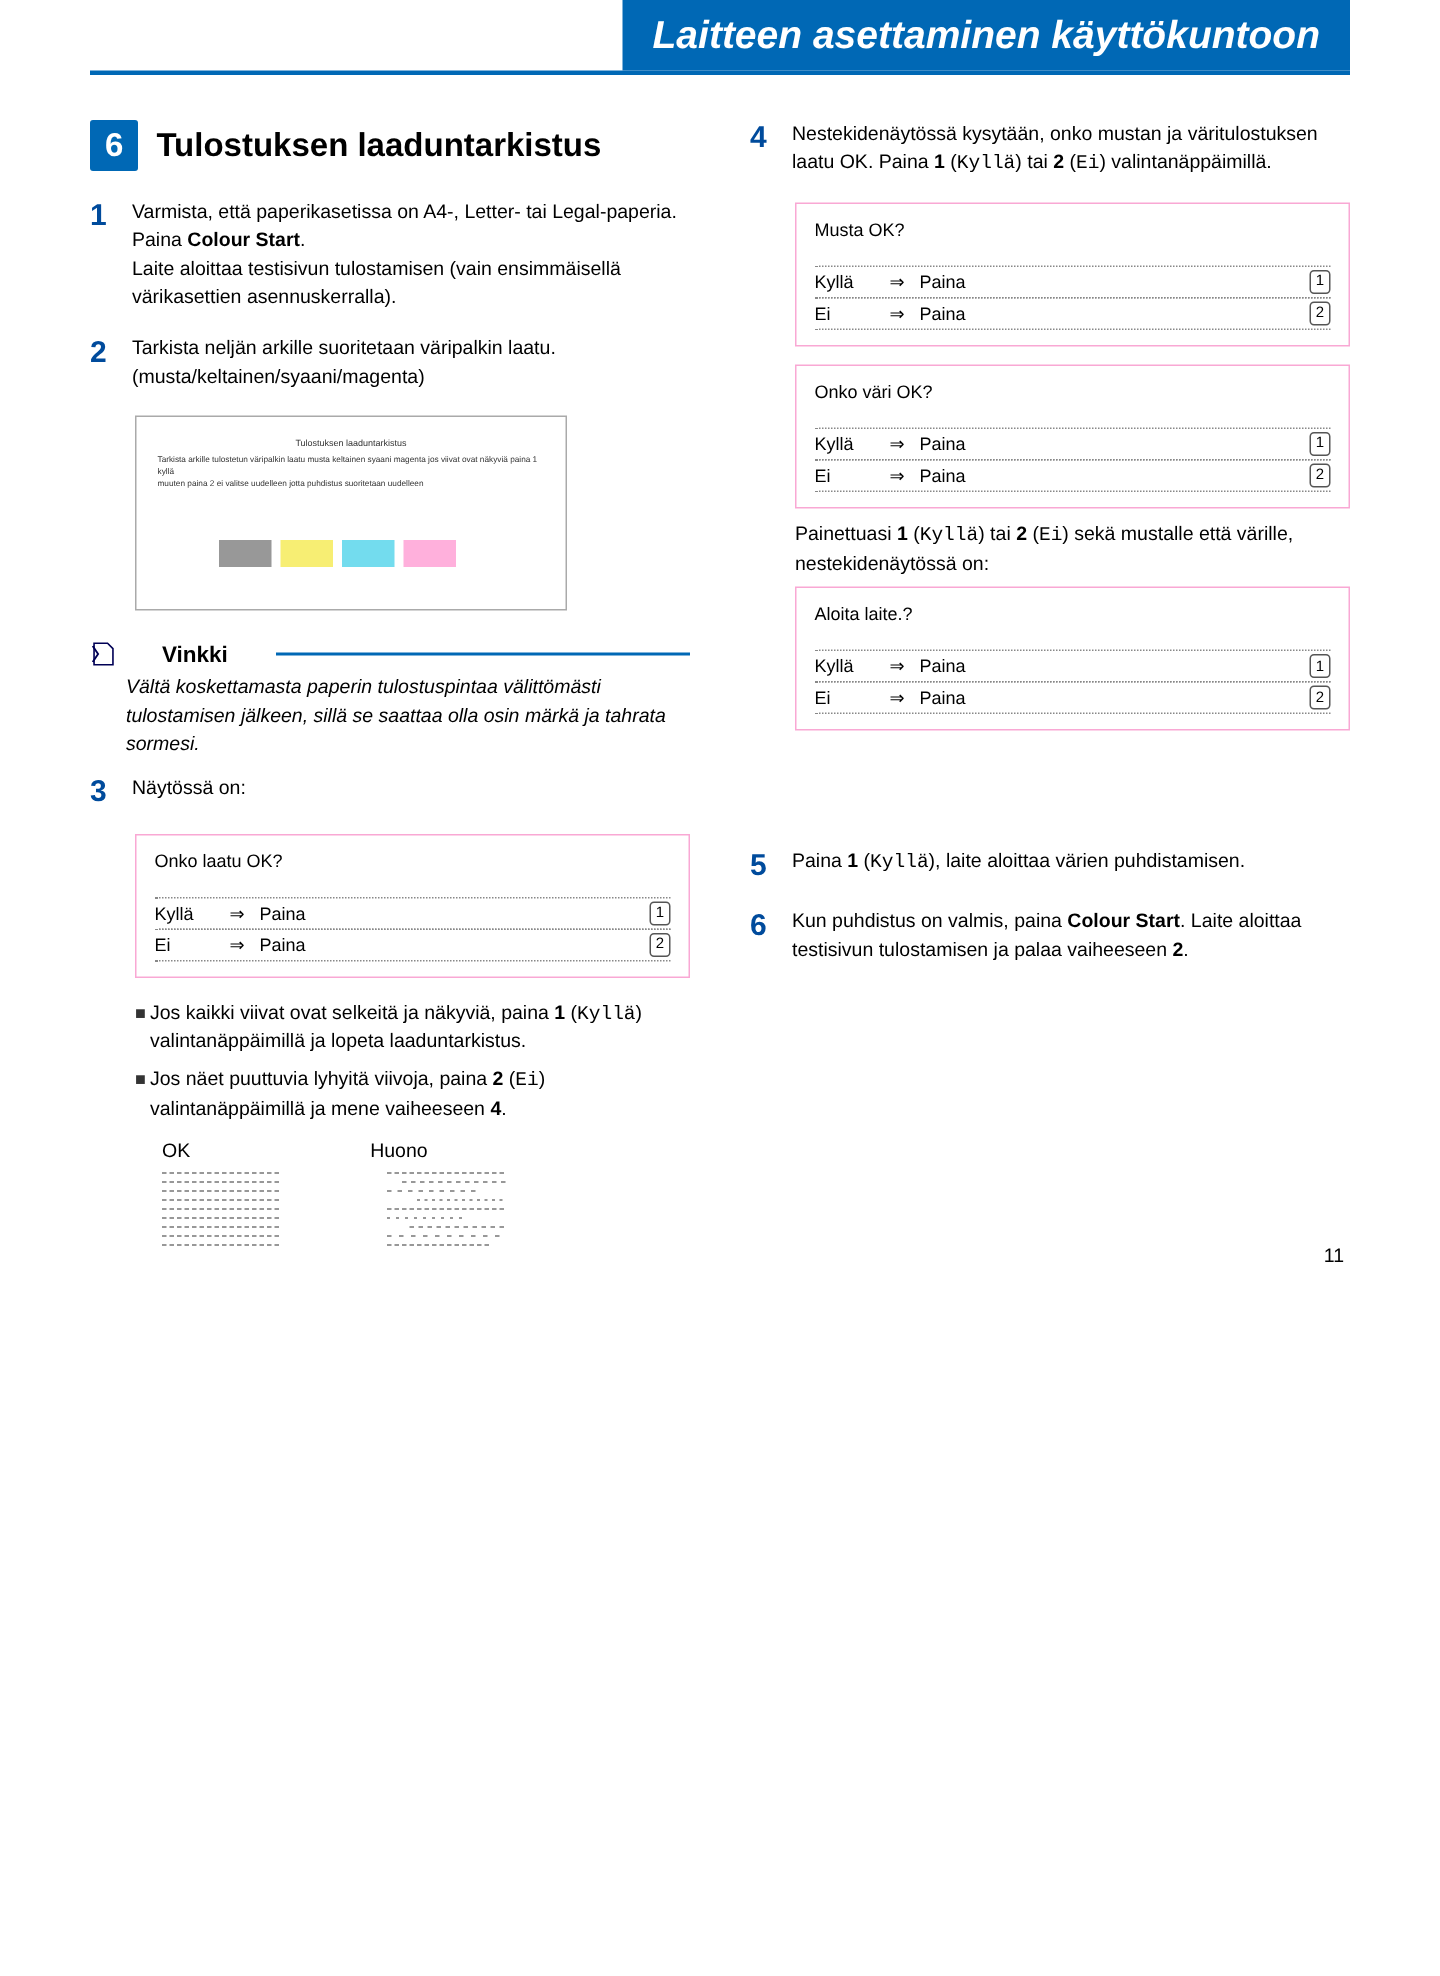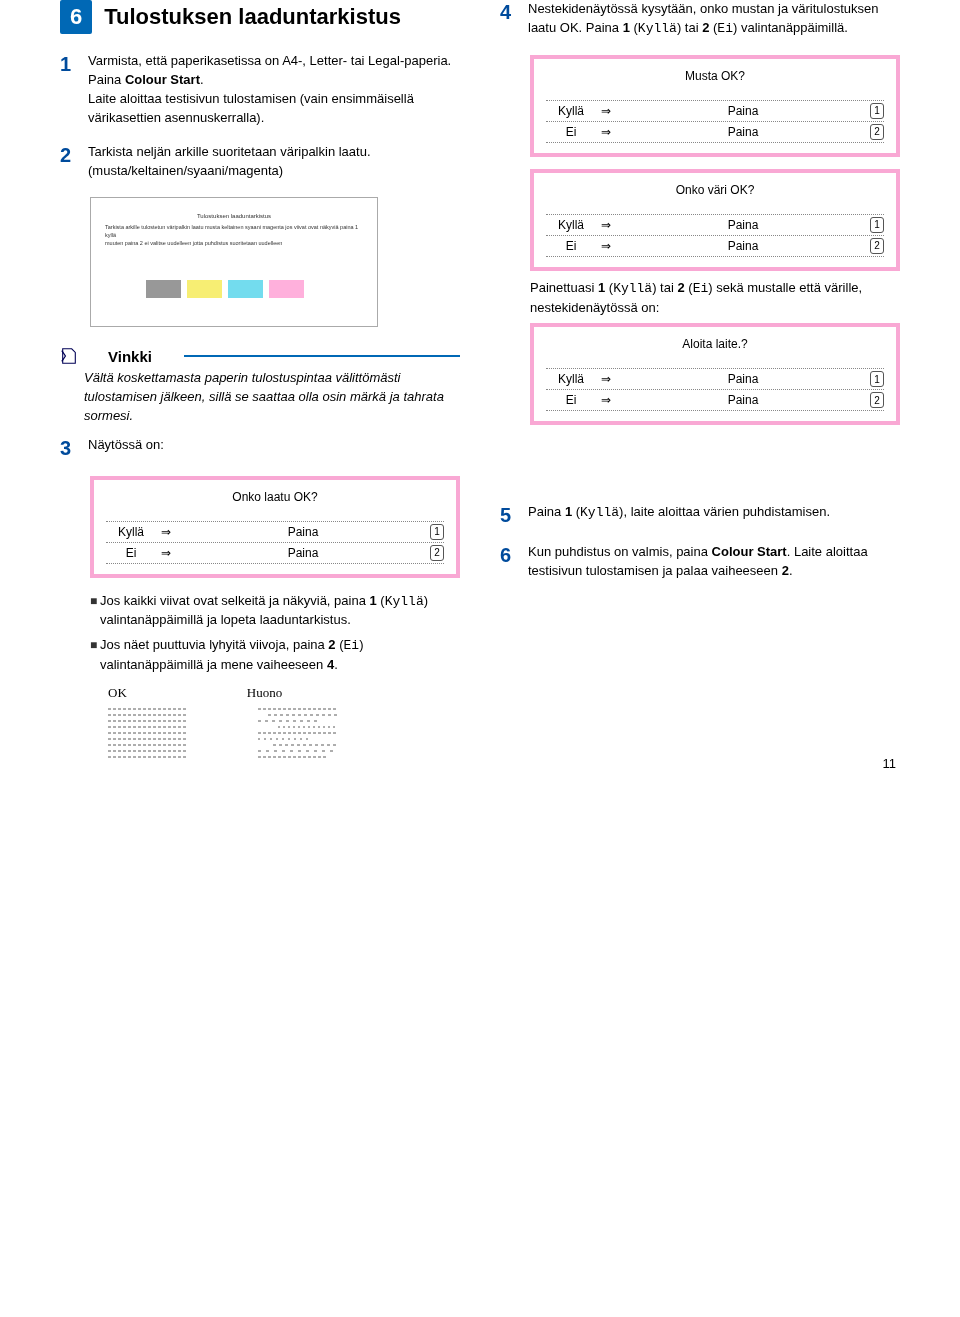--- a/index.html
+++ b/index.html
@@ -20,51 +20,57 @@
   .mono { font-family: "Courier New", monospace; }
   .print-sample { width: 72%; border: 1px solid #aaa; height: 130px; margin: 10px 0 18px 30px; background: #fff; position: relative; padding:14px 14px; }
   .sample-text { font-size: 5.5px; color:#333; line-height:1.4; }
   .sample-text .hd { text-align:center; font-size:6px; margin-bottom:4px; }
   .sample-swatch { display:flex; gap:6px; position:absolute; bottom:28px; left:55px; }
   .sample-swatch div { width:35px; height:18px; opacity:.55; }
   .swatch-k { background:#444; }
   .swatch-y { background:#f0e000; }
   .swatch-c { background:#00c0e0; }
   .swatch-m { background:#ff70c0; }
-  .lcd { border:4px solid #f9a8d4; background:#fff; padding:10px 12px; margin: 6px 0 6px 30px; font-size:12px;text-align:center; }
+  .lcd { border:1px solid #f9a8d4; background:#fff; padding:10px 12px; margin: 6px 0 6px 30px; font-size:12px; }
   .lcd-title { margin-bottom:12px; }
   .lcd-bottom { padding-top:6px; }
   .lcd-row { display:flex; align-items:center; border-bottom:1px dotted #888; border-top:1px dotted #888; padding:2px 0; margin-top:-1px; }
   .lcd-row .lbl { width:50px; }
   .lcd-row .arr { width:20px; font-size:12px; }
   .lcd-row .act { flex:1; }
   .lcd-row .key { width:14px; height:16px; border:1px solid #555; border-radius:3px; font-size:10px; display:flex; align-items:center; justify-content:center; margin-left:auto; background:#fff; }
   .lcd-small { margin-top:0; }
   .note-row { display:flex; align-items:center; margin: 20px 0 4px 0; gap: 24px; }
   .note-icon { width:18px; height:18px; margin-right:6px; }
   .note-icon svg { width:100%; height:100%; }
   .note-label { font-weight:bold; font-size:15px; }
   .note-hr { flex:1; height:1.5px; background:#0068b5; margin-left:8px; }
   .note-body { font-style:italic; margin-left:24px; margin-bottom: 10px; line-height:1.45; }
   .bullets { margin-left: 30px; margin-top: 14px; }
   .bullets .bi { display:flex; margin-bottom: 6px; line-height:1.45; }
   .bullets .sq { width:10px; flex-shrink:0; font-size:12px; color:#333; margin-top:1px; }
   .bullets .bt { flex:1; }
-  .okbad { display:flex; gap:120px; margin: 10px 0 4px 48px; font-size:13px;font-family:Liberation Serif, serif; }
+  .okbad { display:flex; gap:120px; margin: 10px 0 4px 48px; font-size:13px; }
   .patterns { display:flex; gap:70px; margin-left:48px; }
   .patt { width:80px; height:56px; position:relative; }
   .patt svg { width:100%; height:100%; }
   .page-num { position:absolute; bottom:30px; right:64px; font-size:13px; }
   .after-step { margin: 8px 0 6px 30px; line-height:1.45; }
 </style>
 </head>
 <body>
 
 <div class="page">
 
+  <div class="title-block">
+    <div style="display:flex; justify-content:flex-end;">
+      <div class="title-box">Laitteen asettaminen käyttökuntoon</div>
+    </div>
+    <div class="blue-hr"></div>
+  </div>
 
   <div class="columns">
 
     <div class="col">
       <div class="section-head">
         <div class="sec-num-box">6</div>
         <div class="sec-title">Tulostuksen laaduntarkistus</div>
       </div>
 
       <div class="step">

